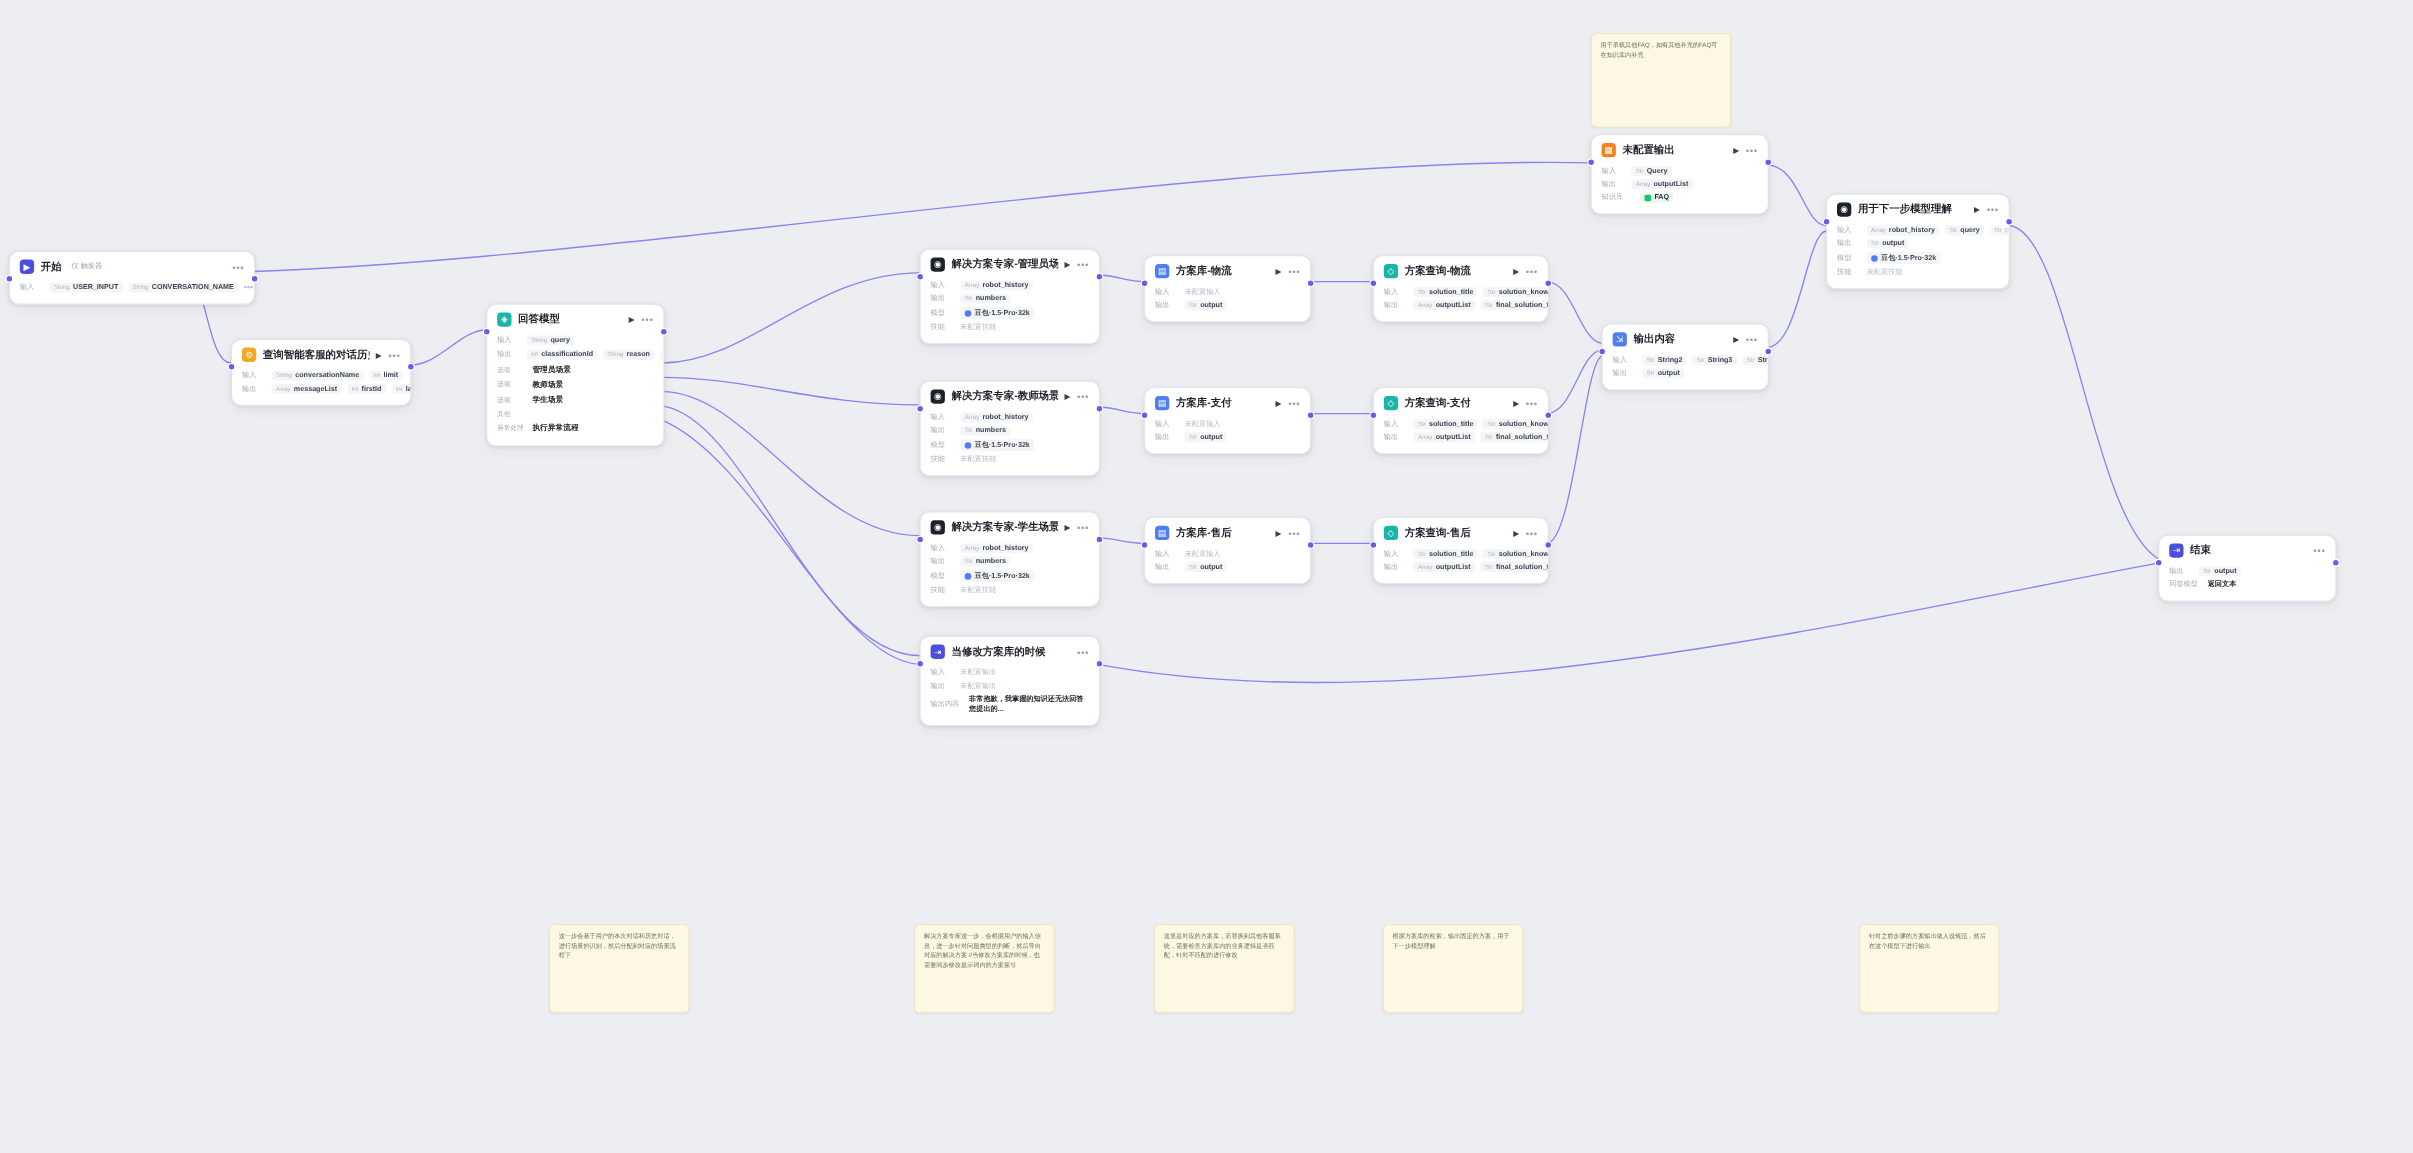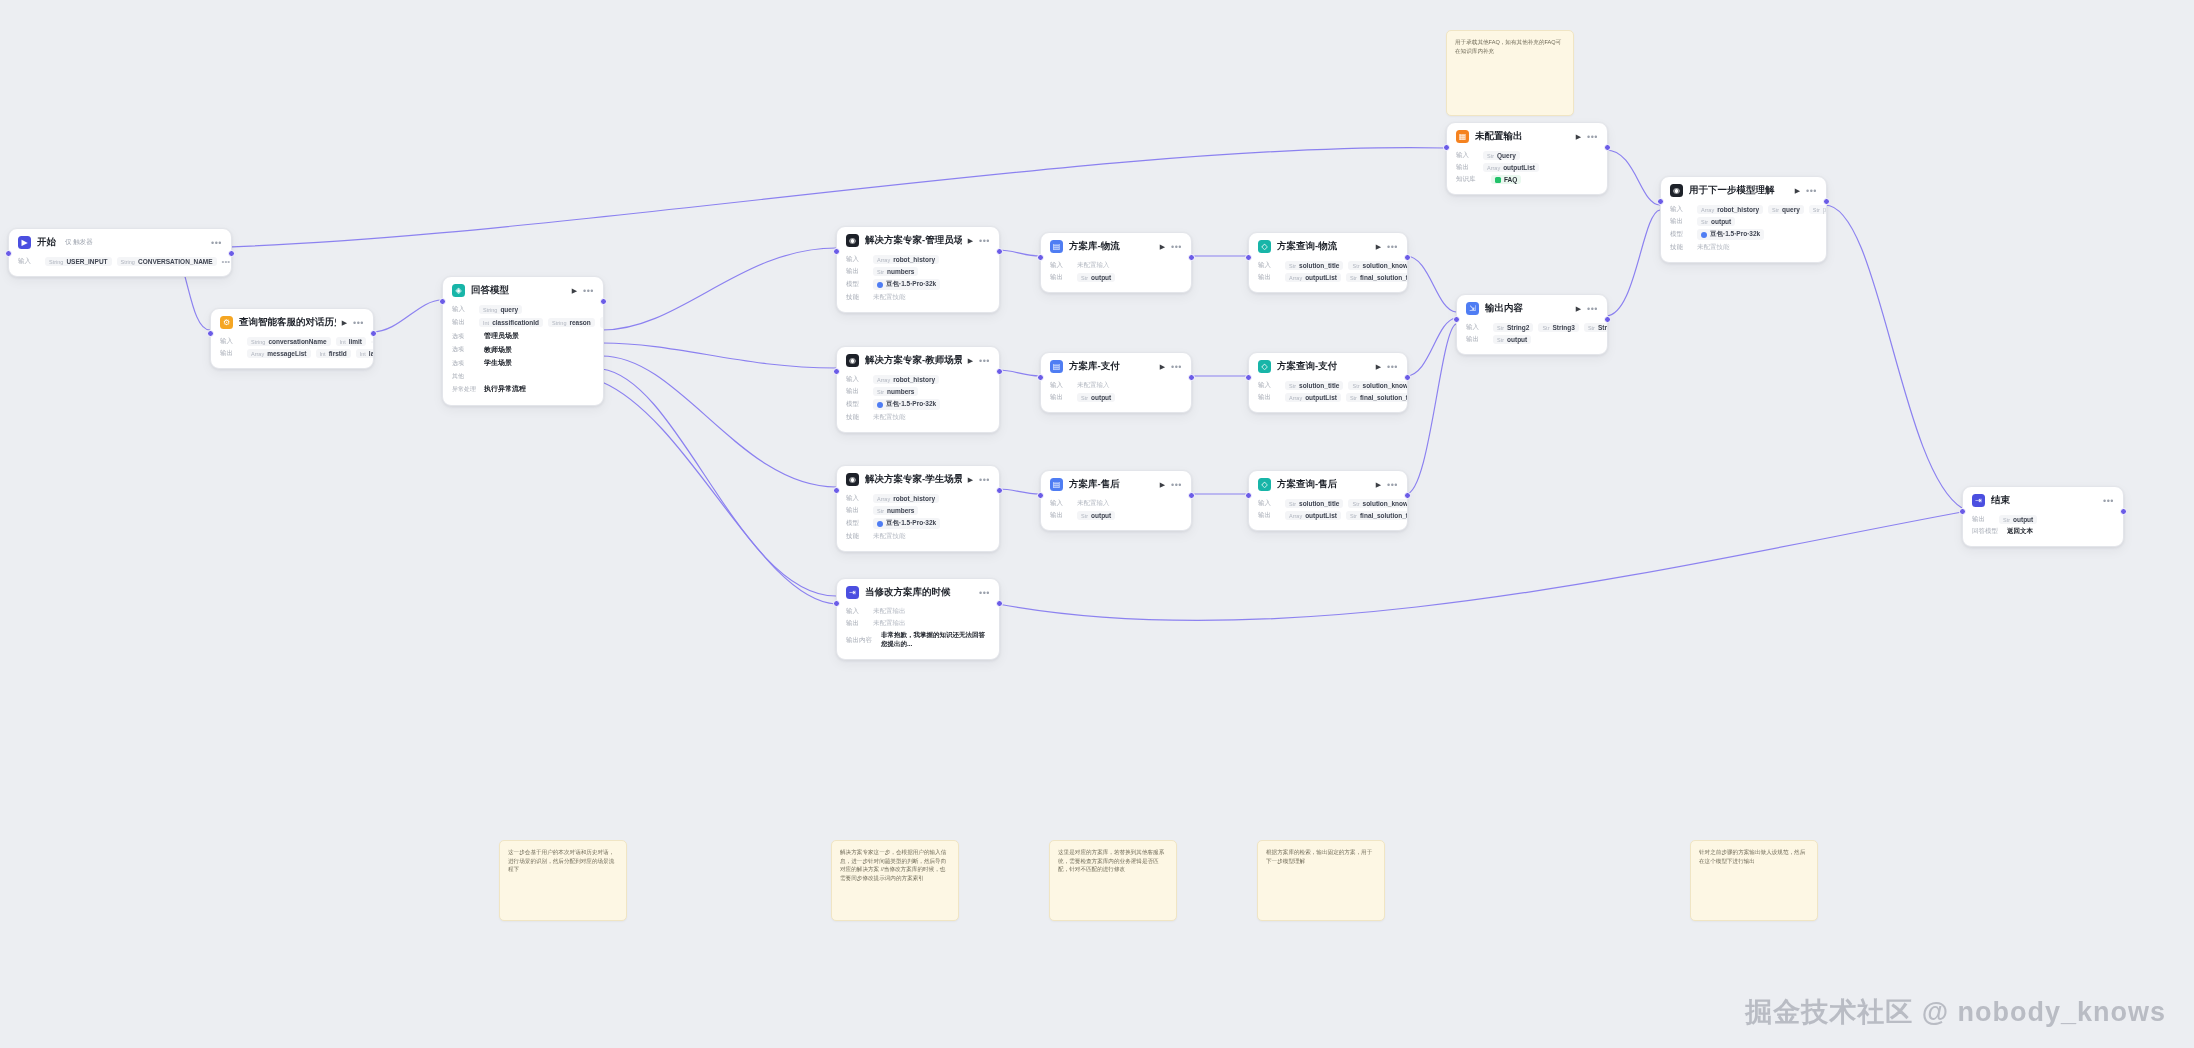--- a/index.html
+++ b/index.html
@@ -660,21 +660,20 @@
   <div id="note-host">
       <div class="note" style="left: 1446px; top: 30px; width: 110px; height: 70px;"><span>用于承载其他FAQ，如有其他补充的FAQ可在知识库内补充</span></div>
       <div class="note" style="left: 499px; top: 840px; width: 110px; height: 65px;"><span>这一步会基于用户的本次对话和历史对话，进行场景的识别，然后分配到对应的场景流程下</span></div>
       <div class="note" style="left: 831px; top: 840px; width: 110px; height: 65px;"><span>解决方案专家这一步，会根据用户的输入信息，进一步针对问题类型的判断，然后导向对应的解决方案
 //当修改方案库的时候，也需要同步修改提示词内的方案索引</span></div>
       <div class="note" style="left: 1049px; top: 840px; width: 110px; height: 65px;"><span>这里是对应的方案库，若替换到其他客服系统，需要检查方案库内的业务逻辑是否匹配，针对不匹配的进行修改</span></div>
       <div class="note" style="left: 1257px; top: 840px; width: 110px; height: 65px;"><span>根据方案库的检索，输出固定的方案，用于下一步模型理解</span></div>
       <div class="note" style="left: 1690px; top: 840px; width: 110px; height: 65px;"><span>针对之前步骤的方案输出做人设规范，然后在这个模型下进行输出</span></div>
     </div>
 
-  <div class="watermark">掘金技术社区 @ nobody_knows</div>
 <div class="port" style="left: 5px; top: 250px;"></div>
     <div class="port" style="left: 228px; top: 250px;"></div>
     <div class="port" style="left: 207px; top: 330px;"></div>
     <div class="port" style="left: 370px; top: 330px;"></div>
     <div class="port" style="left: 439px; top: 298px;"></div>
     <div class="port" style="left: 600px; top: 298px;"></div>
     <div class="port" style="left: 833px; top: 248px;"></div>
     <div class="port" style="left: 996px; top: 248px;"></div>
     <div class="port" style="left: 833px; top: 368px;"></div>
     <div class="port" style="left: 996px; top: 368px;"></div>

